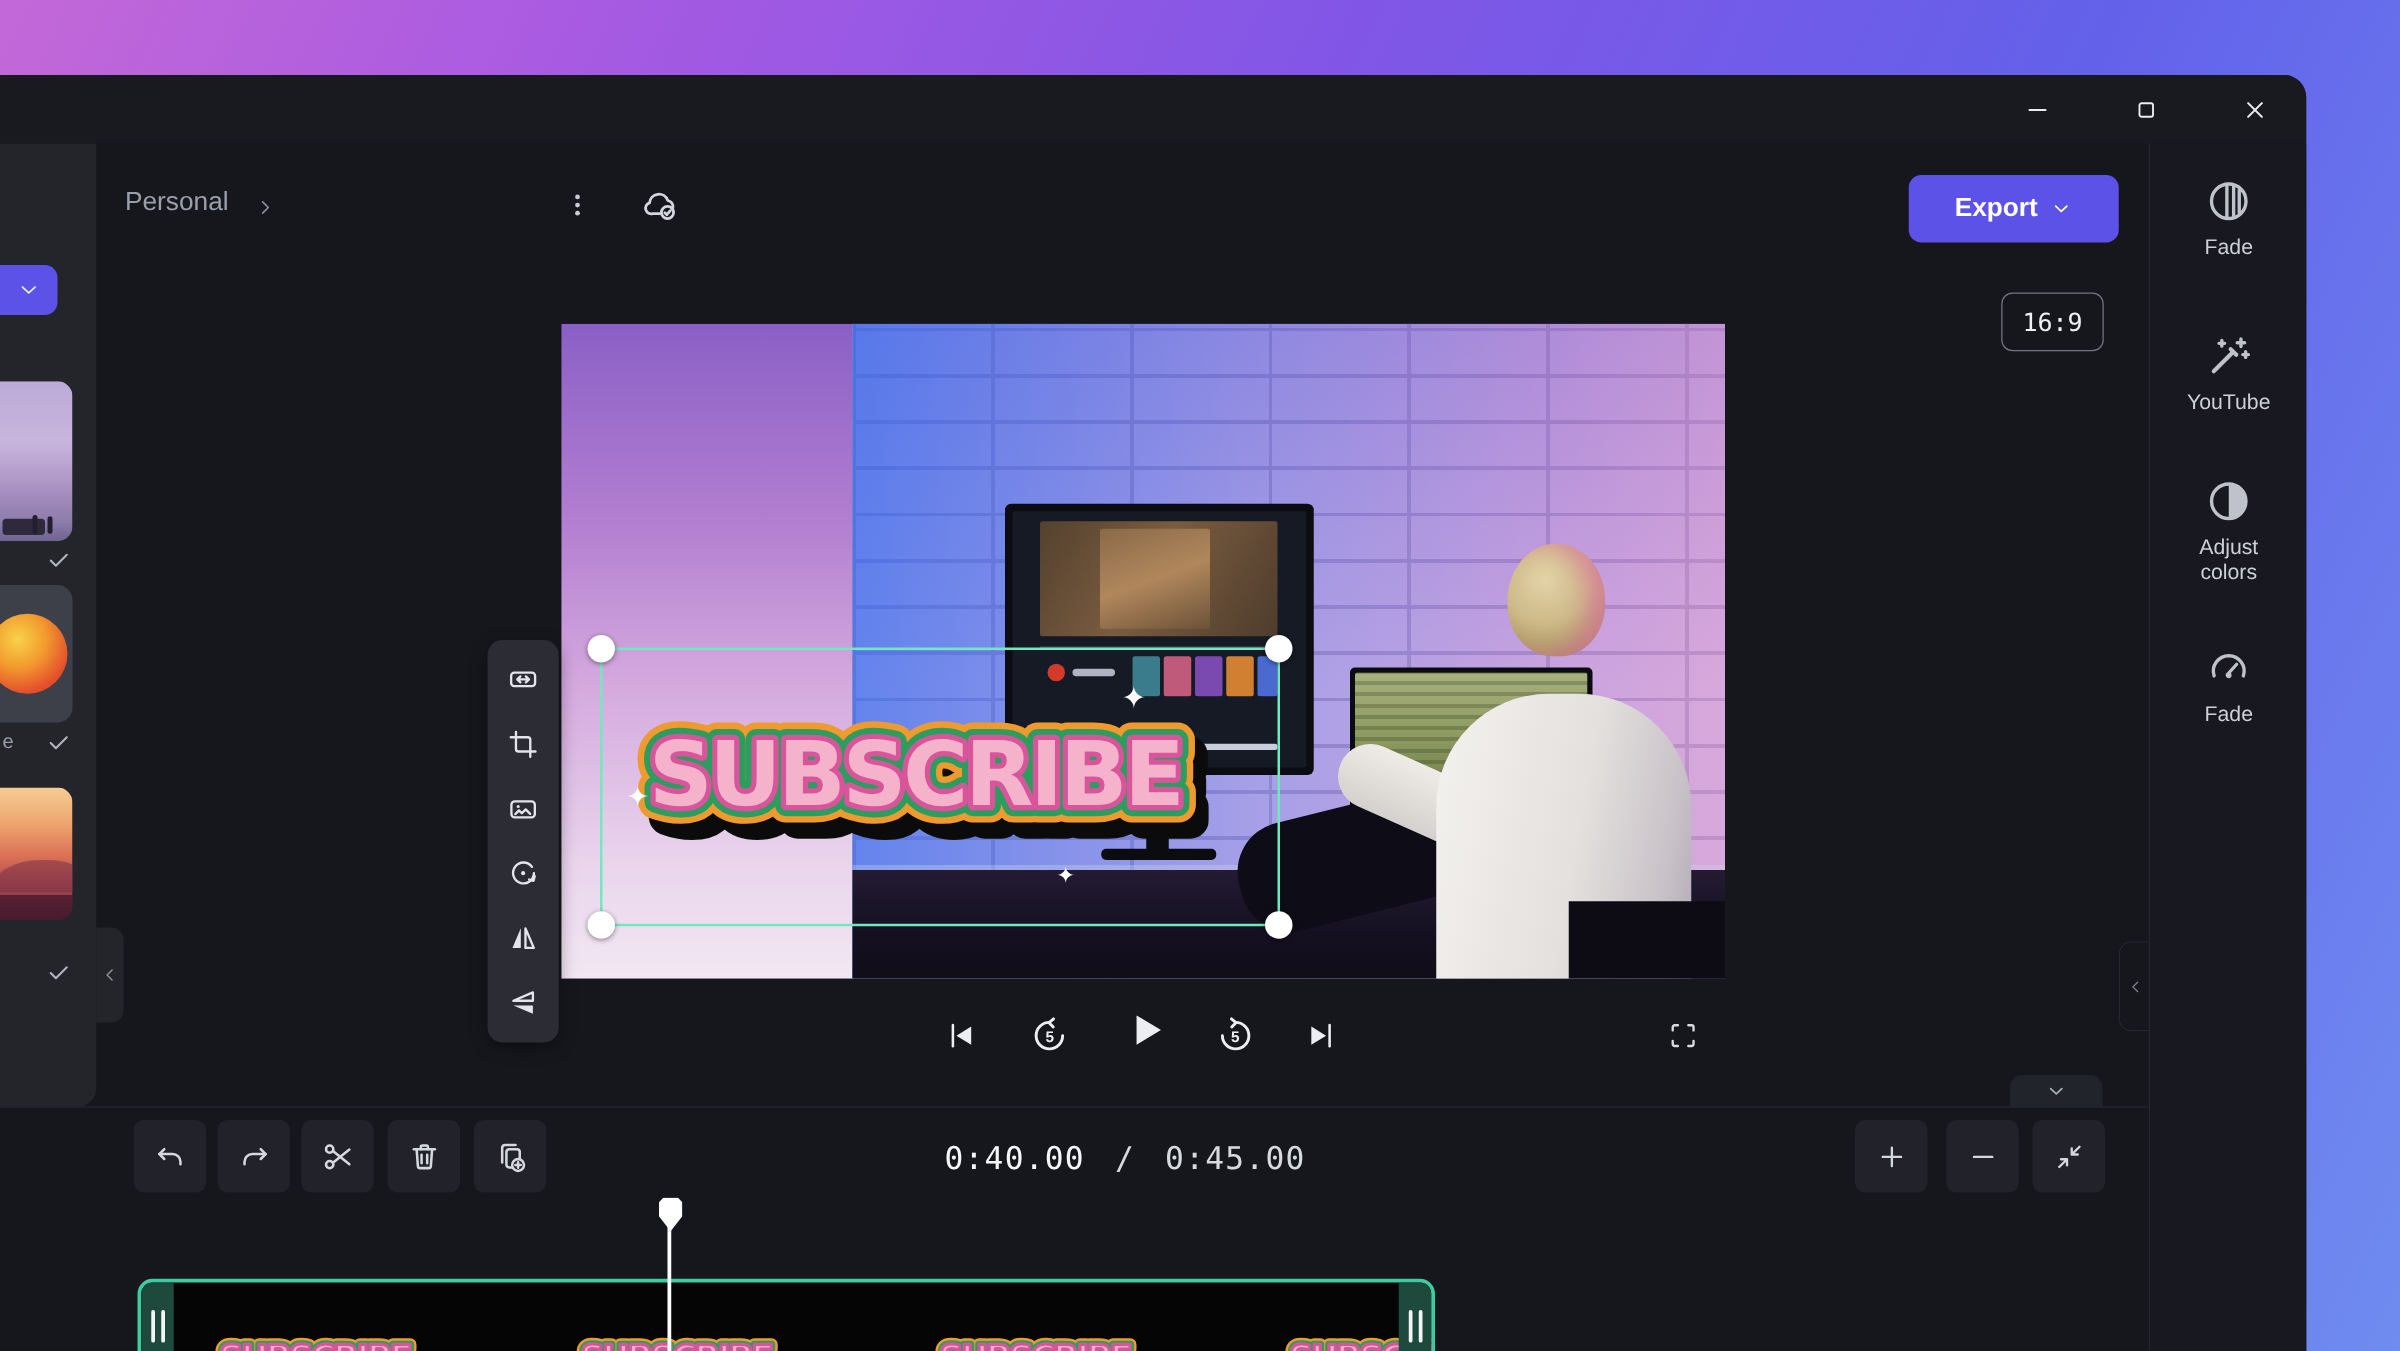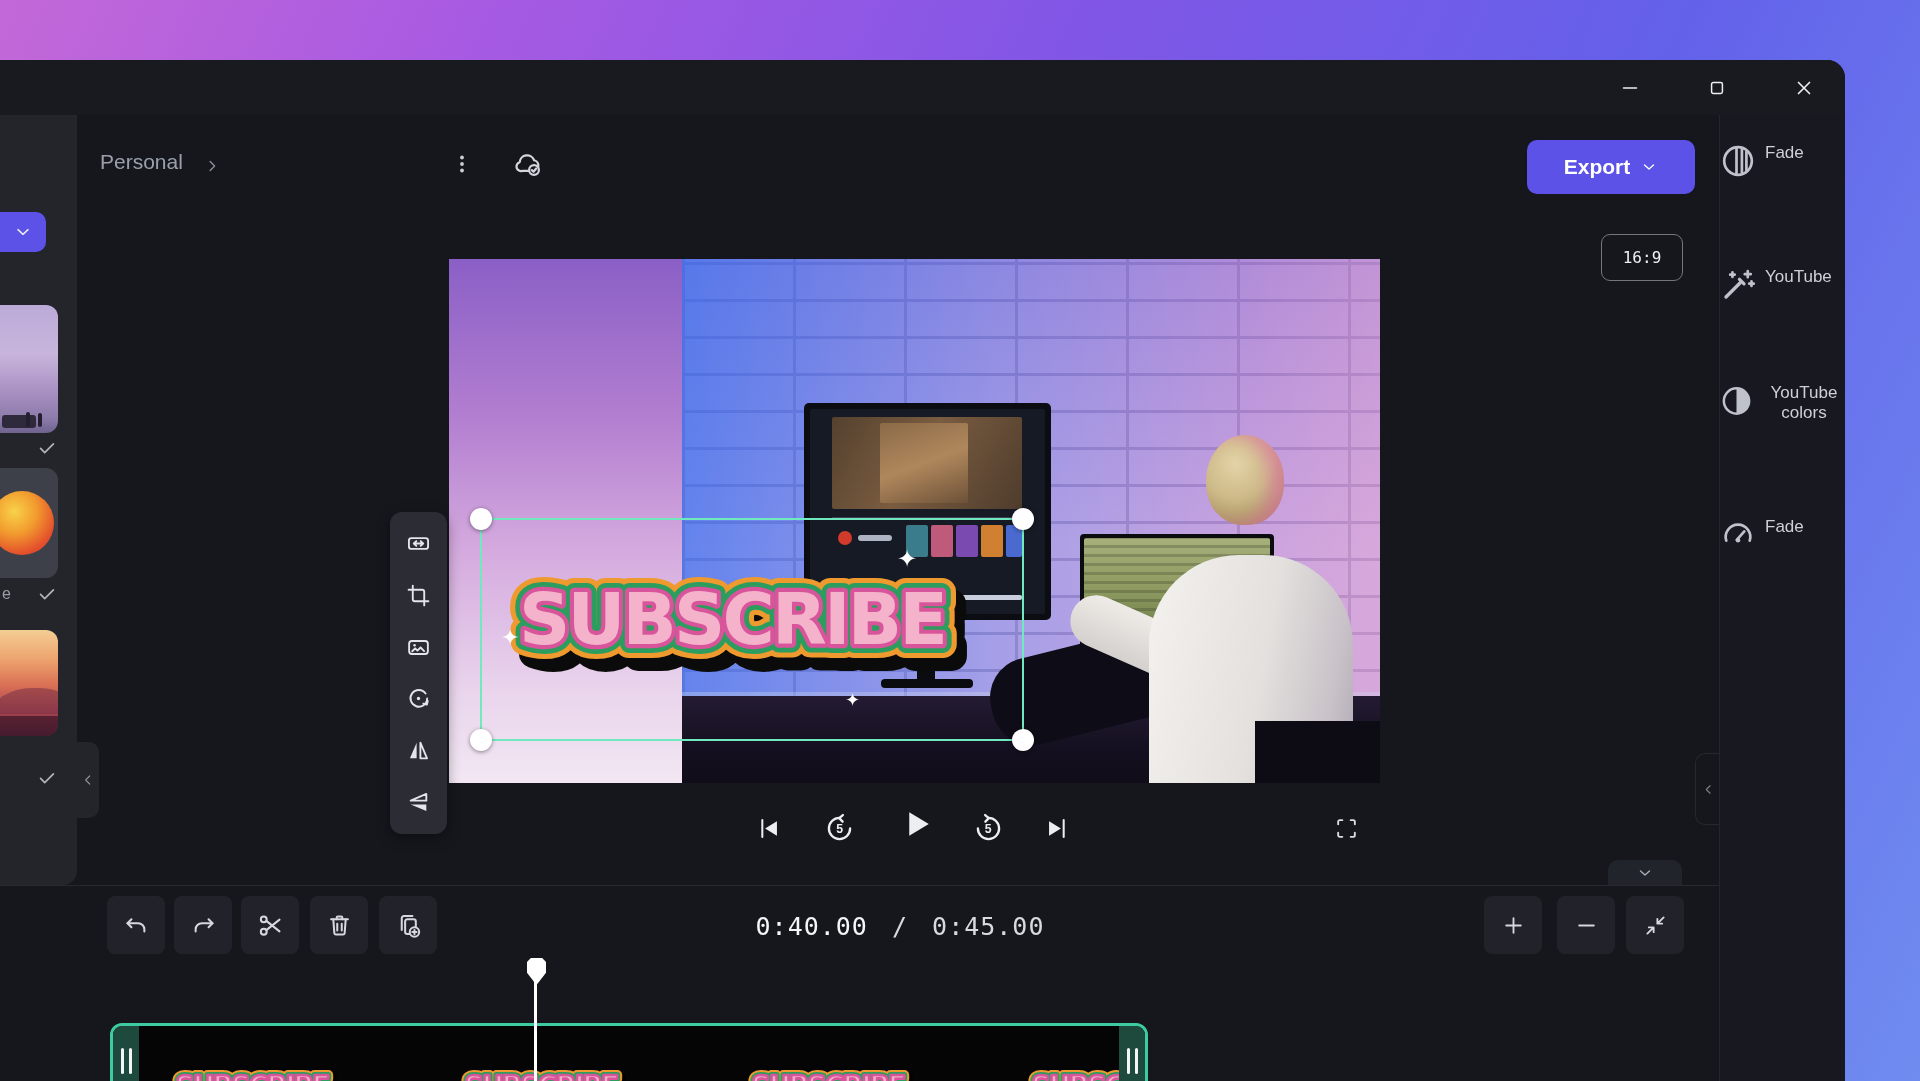--- a/index.html
+++ b/index.html
@@ -14,21 +14,21 @@
   
   .titlebar{position:absolute;left:0;top:0;width:100%;height:55px;background:#191a20}
   .win-btn{position:absolute;top:0;width:56px;height:55px;display:flex;align-items:center;justify-content:center;color:#eceef2;cursor:pointer}
   
   .crumb{position:absolute;top:90px;left:100px;font-size:21px;color:#9aa0ab;cursor:pointer}
   .crumb-sep{position:absolute;top:97px;left:203px;color:#8a8f9a}
   .title-pill{position:absolute;left:232px;top:77px;width:200px;height:53px;background:#26272e;border-radius:10px;display:flex;align-items:center;justify-content:center;font-size:22px;color:#f1f2f5;cursor:text}
   .kebab{position:absolute;left:446px;top:81px;width:32px;height:46px;display:flex;align-items:center;justify-content:center;color:#c9ccd4;cursor:pointer}
   .cloud{position:absolute;left:502px;top:81px;width:52px;height:46px;display:flex;align-items:center;justify-content:center;color:#d4d6dd;cursor:pointer}
   .export-btn{position:absolute;left:1527px;top:80px;width:168px;height:54px;border-radius:10px;display:flex;align-items:center;justify-content:center;gap:10px;font-size:21px;font-weight:bold;color:#fff;cursor:pointer}
-  .ratio-badge{position:absolute;left:1601px;top:174px;width:80px;height:45px;border:1.5px solid #73767f;border-radius:9px;display:flex;align-items:center;justify-content:center;font-family:"DejaVu Sans Mono",monospace;font-size:16px;color:#eef0f3;cursor:pointer}
+  .ratio-badge{position:absolute;left:1601px;top:174px;width:80px;height:45px;border:1.5px solid #73767f;border-radius:9px;display:flex;align-items:center;justify-content:center;font-family:"DejaVu Sans Mono",monospace;font-size:20px;color:#eef0f3;cursor:pointer}
   
   .media-panel{position:absolute;left:0;top:55px;width:77px;height:770px;background:#23252b;border-radius:0 0 14px 0}
   .thumb{position:absolute;left:0;width:58px;border-radius:0 12px 12px 0;overflow:hidden;cursor:pointer}
   .pcheck{position:absolute;left:36px;width:24px;height:24px;color:#b2b5bd}
   .collapse-tab{position:absolute;display:flex;align-items:center;justify-content:center;color:#8b8f99;cursor:pointer}
   
   .canvas{position:absolute;left:449px;top:199px;width:931px;height:524px;background:#0b0b10;overflow:hidden}
   .lav{position:absolute;left:0;top:0;width:233px;height:524px;background:linear-gradient(180deg,#8a5fc6 0%,#b27ed0 30%,#d4a9de 55%,#e9d4ec 82%,#f2e7f3 100%)}
   .brick{position:absolute;left:233px;top:0;width:698px;height:524px;
     background:
@@ -59,21 +59,21 @@
   .handle{position:absolute;width:22px;height:22px;border-radius:50%;background:#fff;box-shadow:0 1px 4px rgba(0,0,0,.45);cursor:pointer}
   
   .float-tools{position:absolute;left:390px;top:452px;width:57px;height:322px;background:#2c2d34;border-radius:12px;display:flex;flex-direction:column;align-items:center;justify-content:space-evenly;box-shadow:0 4px 14px rgba(0,0,0,.4)}
   .ft-btn{width:40px;height:40px;display:flex;align-items:center;justify-content:center;color:#e3e5ea;cursor:pointer;border-radius:8px}
   
   .tr-btn{position:absolute;display:flex;align-items:center;justify-content:center;color:#eceef2;width:44px;height:44px;cursor:pointer}
   .sheet-tab{position:absolute;left:1608px;top:800px;width:74px;height:26px;background:#22242b;border-radius:10px 10px 0 0;display:flex;align-items:center;justify-content:center;color:#aab0ba;cursor:pointer}
   .rcollapse{position:absolute;left:1695px;top:693px;width:24px;height:70px;border:1px solid #262831;border-right:none;border-radius:10px 0 0 10px;display:flex;align-items:center;justify-content:center;color:#7c8089;cursor:pointer}
   
   .tools-rail{position:absolute;left:1719px;top:55px;width:126px;height:975px;background:#171820;border-left:1px solid #24262e}
-  .rail-item{position:absolute;left:0;width:126px;display:flex;flex-direction:row;align-items:flex-start;gap:9px;color:#cdd0d7;cursor:pointer}
+  .rail-item{position:absolute;left:0;width:126px;display:flex;flex-direction:column;align-items:center;gap:9px;color:#cdd0d7;cursor:pointer}
   .rail-item .lbl{font-size:17px;text-align:center;line-height:1.18;max-width:84px}
   
   .tl{position:absolute;left:0;top:825px;width:1719px;height:205px;border-top:1px solid #262832;background:#16171d}
   .tl-btn{position:absolute;top:10px;width:58px;height:58px;background:#21222a;border-radius:8px;display:flex;align-items:center;justify-content:center;color:#d6d8df;cursor:pointer}
   .timecode{position:absolute;left:640px;width:520px;top:26px;text-align:center;font-family:"DejaVu Sans Mono",monospace;font-size:25px;letter-spacing:1px}
   .tc-cur{color:#f5f6f8}.tc-sep{color:#d7dade;margin:0 8px}.tc-tot{color:#d7dade}
   .ruler{position:absolute;left:0;top:83px;width:1719px;height:44px;cursor:pointer}
   .rlabel{position:absolute;top:10px;font-family:"DejaVu Sans Mono",monospace;font-size:19px;color:#85888f}
   .rtick{position:absolute;top:0;width:2px;height:10px;background:#3a3c45}
   .clip{position:absolute;left:110px;top:137px;width:1032px;height:70px;border:3px solid #3ecba2;border-radius:12px;background:#050505;overflow:hidden;cursor:pointer}
@@ -344,21 +344,21 @@
           <path d="M13 8.2l3 3" stroke-width="2.2"></path>
         <path d="M18.5 2.8v4M16.5 4.8h4M21 9.6v3M19.5 11.1h3M8.3 3.6v3M6.8 5.1h3"></path>
         </svg>
       <span class="lbl">YouTube</span>
     </div>
     <div class="rail-item" style="top:268px">
       <svg class="ic" width="36" height="36" viewBox="0 0 24 24" style="color:#bfc2ca">
         <circle cx="12" cy="12" r="9.2"></circle>
           <path d="M12 2.8a9.2 9.2 0 0 1 0 18.4z" fill="currentColor" stroke="none"></path>
         </svg>
-      <span class="lbl">YouTube colors</span>
+      <span class="lbl">Adjust colors</span>
     </div>
     <div class="rail-item" style="top:402px">
       <svg class="ic" width="36" height="36" viewBox="0 0 24 24" style="color:#bfc2ca">
         <path d="M4.2 15.8a8.2 8.2 0 1 1 15.6 0"></path>
           <path d="M11.2 15.2l5-5.6"></path>
           <circle cx="12" cy="15.5" r="1.5" fill="currentColor" stroke="none"></circle>
         </svg>
       <span class="lbl">Fade</span>
     </div>
   </div>

